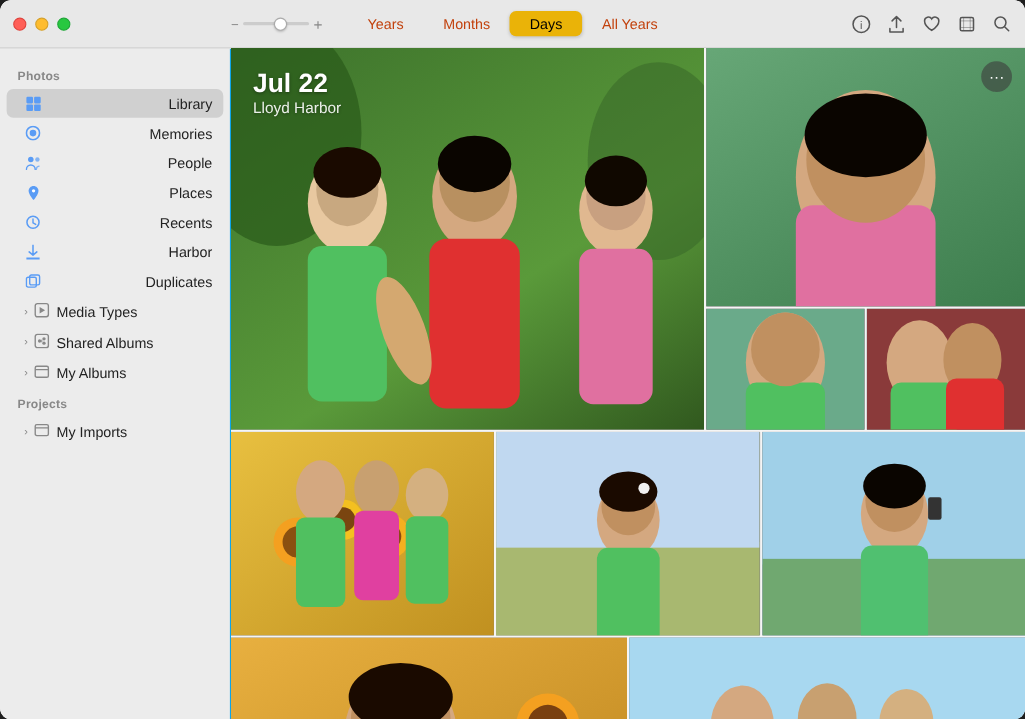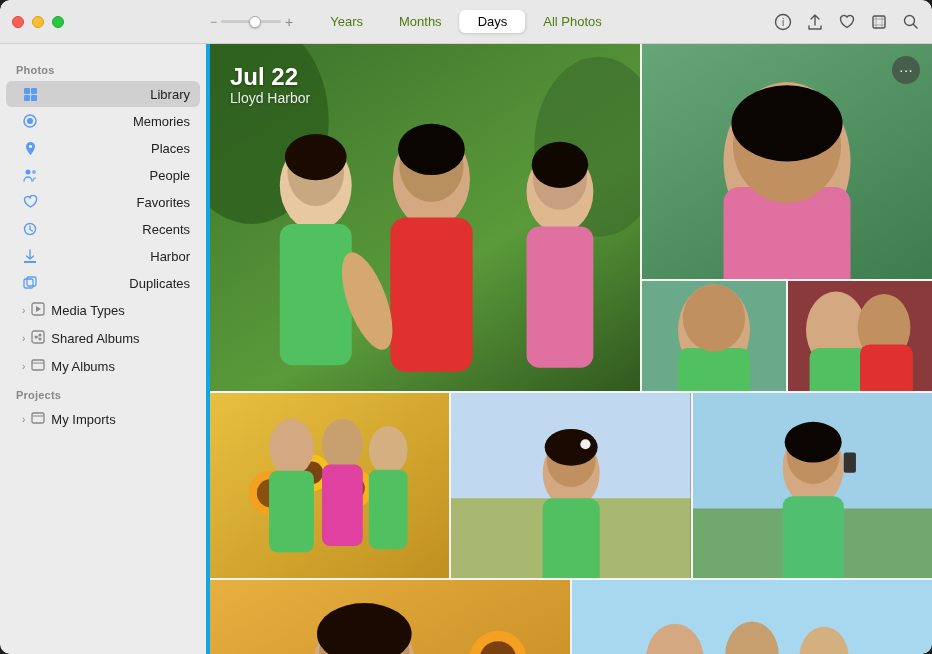--- a/index.html
+++ b/index.html
@@ -58,29 +58,29 @@
       left: 50%;
       transform: translateX(-50%);
       display: flex;
       align-items: center;
       gap: 0;
     }
 
     .tab-btn {
       padding: 4px 18px;
       font-size: 13px;
-      color: #4d7c0f;
+      color: #c2410c;
       cursor: pointer;
       border-radius: 6px;
       background: transparent;
       border: none;
       font-family: inherit;
     }
     .tab-btn.active {
-      background: #ffffff;
+      background: #eab308;
       color: #000;
       font-weight: 500;
       box-shadow: 0 1px 3px rgba(0,0,0,0.15);
     }
 
     .titlebar-right {
       position: absolute;
       right: 12px;
       display: flex;
       align-items: center;
@@ -139,21 +139,21 @@
     .main {
       display: flex;
       flex: 1;
       overflow: hidden;
     }
 
     
     .sidebar {
       width: 210px;
       background: #ececec;
-      border-right: 4px solid #0ea5e9;
+      border-right: 1px solid #0ea5e9;
       padding: 12px 0;
       flex-shrink: 0;
       overflow-y: auto;
     }
 
     .sidebar-section-label {
       font-size: 11px;
       font-weight: 600;
       color: #888;
       padding: 8px 16px 4px 16px;
@@ -348,21 +348,21 @@
       <div class="slider-track">
         <div class="slider-thumb"></div>
       </div>
       <span class="slider-plus">+</span>
     </div>
 
     <div class="titlebar-center">
       <button class="tab-btn">Years</button>
       <button class="tab-btn">Months</button>
       <button class="tab-btn active">Days</button>
-      <button class="tab-btn">All Photos</button>
+      <button class="tab-btn">All Years</button>
     </div>
 
     <div class="titlebar-right">
 
       <div class="toolbar-icon">
         <svg width="18" height="18" viewBox="0 0 18 18" fill="none">
           <circle cx="9" cy="9" r="7.5" stroke="#555" stroke-width="1.4"></circle>
           <text x="9" y="13" text-anchor="middle" font-size="10" fill="#555" font-family="sans-serif">i</text>
         </svg>
       </div>
@@ -417,48 +417,40 @@
           <svg width="14" height="14" viewBox="0 0 14 14">
               <circle cx="7" cy="7" r="6" fill="none" stroke="#5a9cf5" stroke-width="1.5"></circle>
               <circle cx="7" cy="7" r="3" fill="#5a9cf5"></circle>
             </svg>
         </span>
         <span>Memories</span>
       </div>
 
       <div class="sidebar-item">
         <span class="item-icon">
-          <svg width="13" height="15" viewBox="0 0 13 15" fill="none">
-            <path d="M6.5 1C4 1 2 3 2 5.5c0 3.5 4.5 8.5 4.5 8.5S11 9 11 5.5C11 3 9 1 6.5 1z" fill="#5a9cf5"></path>
-            <circle cx="6.5" cy="5.5" r="1.5" fill="white"></circle>
-          </svg>
-        </span>
-        <span>Places</span>
-      </div>
-
-      <div class="sidebar-item">
-        <span class="item-icon">
           <svg width="15" height="14" viewBox="0 0 15 14" fill="none">
             <circle cx="5" cy="4" r="2.5" fill="#5a9cf5"></circle>
             <path d="M1 13c0-2.2 1.8-4 4-4s4 1.8 4 4" stroke="#5a9cf5" stroke-width="1.3" stroke-linecap="round"></path>
             <circle cx="11" cy="4" r="2" fill="#5a9cf5" opacity="0.7"></circle>
             <path d="M10 13c0-1.5 1-2.8 2.5-3" stroke="#5a9cf5" stroke-width="1.3" stroke-linecap="round" opacity="0.7"></path>
           </svg>
         </span>
         <span>People</span>
       </div>
 
       <div class="sidebar-item">
         <span class="item-icon">
-          <svg width="15" height="14" viewBox="0 0 15 14" fill="none">
-            <path d="M7.5 12S1.5 8.5 1.5 4.5a3 3 0 015.5-1.6A3 3 0 0113.5 4.5C13.5 8.5 7.5 12 7.5 12z" stroke="#5a9cf5" stroke-width="1.4"></path>
-          </svg>
-        </span>
-        <span>Favorites</span>
-      </div>
+          <svg width="13" height="15" viewBox="0 0 13 15" fill="none">
+            <path d="M6.5 1C4 1 2 3 2 5.5c0 3.5 4.5 8.5 4.5 8.5S11 9 11 5.5C11 3 9 1 6.5 1z" fill="#5a9cf5"></path>
+            <circle cx="6.5" cy="5.5" r="1.5" fill="white"></circle>
+          </svg>
+        </span>
+        <span>Places</span>
+      </div>
+
 
       <div class="sidebar-item">
         <span class="item-icon">
           <svg width="14" height="14" viewBox="0 0 14 14" fill="none">
             <circle cx="7" cy="7" r="5.5" stroke="#5a9cf5" stroke-width="1.4"></circle>
             <path d="M7 4v3.5L9.5 9" stroke="#5a9cf5" stroke-width="1.3" stroke-linecap="round"></path>
           </svg>
         </span>
         <span>Recents</span>
       </div>

